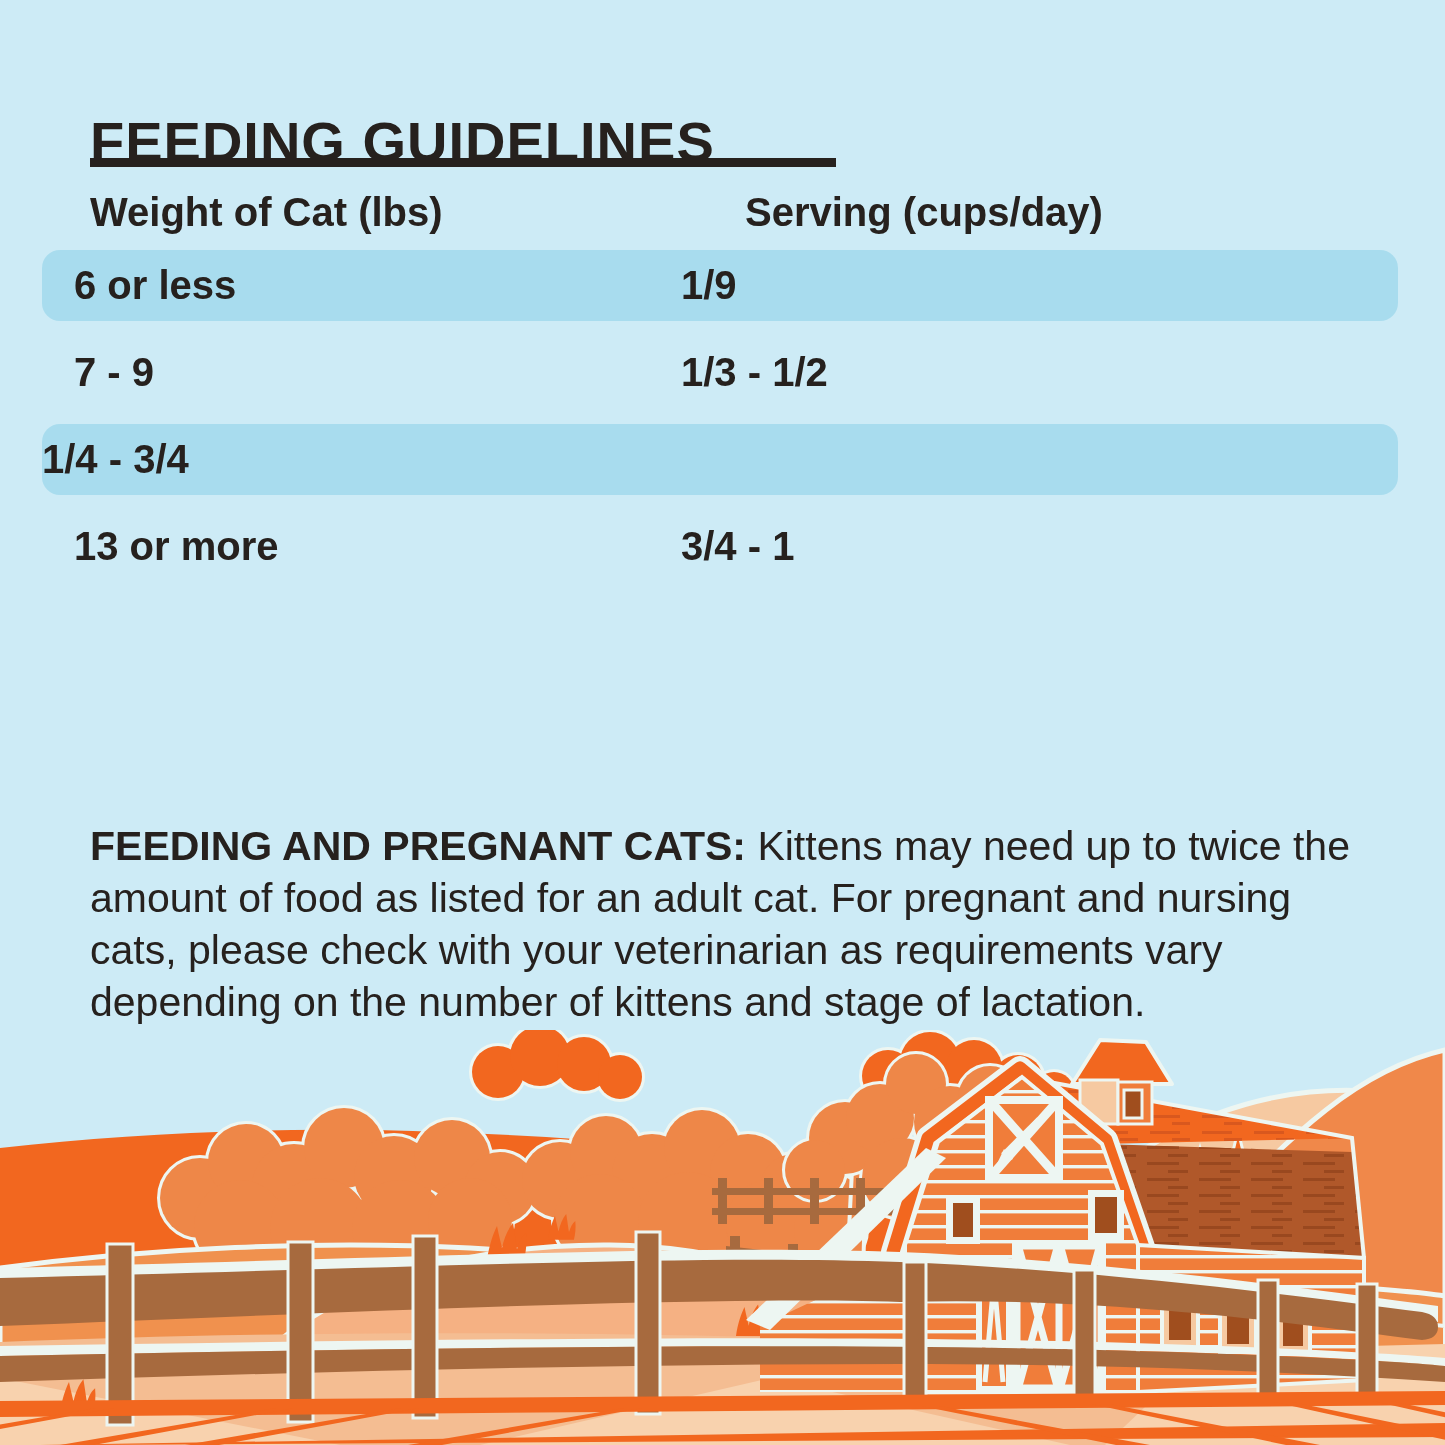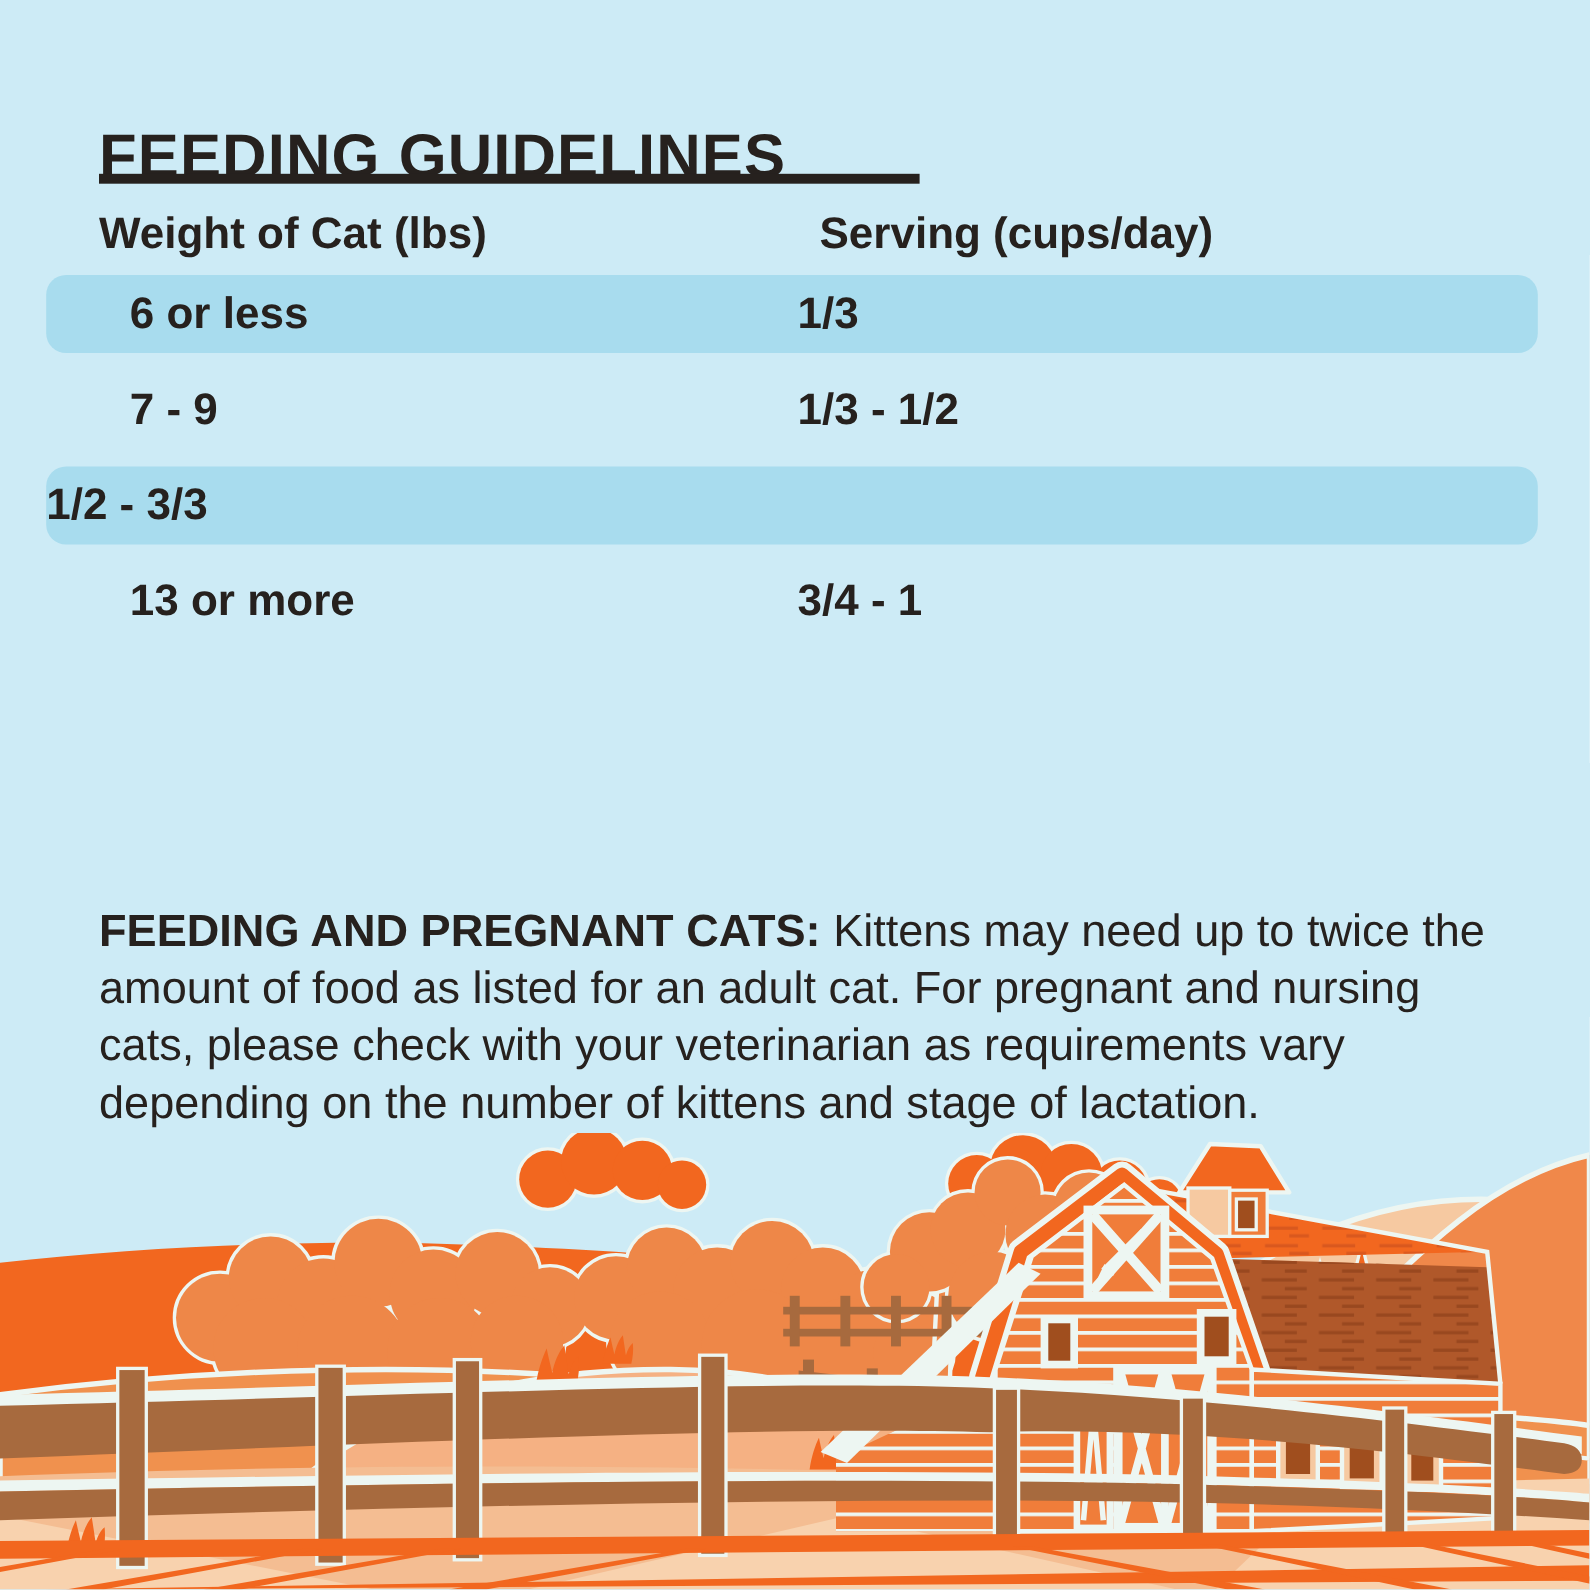--- a/index.html
+++ b/index.html
@@ -17,21 +17,21 @@
   }
   .abs{position:absolute}
   .title{left:90px;top:76px;font-size:56px;font-weight:bold;letter-spacing:1px;line-height:1}
   .title-rule{left:90px;top:158px;width:746px;height:9px;background:var(--ink,#26211e)}
   .col-head{top:190px;font-size:40px;font-weight:bold;line-height:1.1}
   .col-head.c1{left:90px}
   .col-head.c2{left:745px}
   .frow{position:absolute;left:42px;width:1356px;height:71px;display:flex;align-items:center;
         border-radius:18px;font-size:40px;font-weight:600}
   .frow.striped{background:var(--stripe,#a8dcee)}
-  .frow .cell-w{padding-left:76px;width:607px}
+  .frow .cell-w{padding-left:32px;width:607px}
   .note{position:absolute;left:90px;width:1330px;font-size:41px;line-height:52px;white-space:pre-line}
   .b{font-weight:bold}
   .scene{position:absolute;left:0;top:1030px;width:1445px;height:415px;display:block}
   
   .f-bright{fill:var(--orangeBright,#f2671f)} .f-bush{fill:var(--orangeBush,#ee8748)}
   .f-barn{fill:var(--orangeBarn,#f07d3a)} .f-hillMid{fill:var(--hillMid,#f0914e)}
   .f-hillSoft{fill:var(--hillSoft,#f5b183)} .f-hillWarm{fill:var(--hillWarm,#f0884a)}
   .f-pale{fill:var(--paleHill,#f6c9a1)} .f-ground{fill:var(--ground,#f4bd92)}
   .f-groundL{fill:var(--groundLight,#f8d2ae)} .f-roofD{fill:var(--roofDark,#b0582a)}
   .f-streak{fill:var(--roofStreak,#99481f)} .f-streakB{fill:var(--roofStreakBright,#d9581e)}
@@ -48,28 +48,28 @@
 <div class="page">
 
   <h1 class="abs title">FEEDING GUIDELINES</h1>
   <div class="abs title-rule"></div>
 
   <div class="abs col-head c2">Serving (cups/day)</div>
   <div class="abs col-head c1">Weight of Cat (lbs)</div>
 
   <div class="frow striped" style="top:250px">
     <div class="cell-w">6 or less</div>
-    <div class="cell-s">1/3</div>
+    <div class="cell-s">1/9</div>
   </div>
   <div class="frow" style="top:337px">
     <div class="cell-w">7 - 9</div>
     <div class="cell-s">1/3 - 1/2</div>
   </div>
   <div class="frow striped" style="top:424px">
-    <div class="cell-s">1/2 - 3/3</div>
+    <div class="cell-s">1/4 - 3/4</div>
   </div>
   <div class="frow" style="top:511px">
     <div class="cell-w">13 or more</div>
     <div class="cell-s">3/4 - 1</div>
   </div>
 
 
   <p class="note" style="top:779px"><span class="b">FEEDING AND PREGNANT CATS:</span><span> Kittens may need up to twice the
 amount of food as listed for an adult cat. For pregnant and nursing
 cats, please check with your veterinarian as requirements vary

